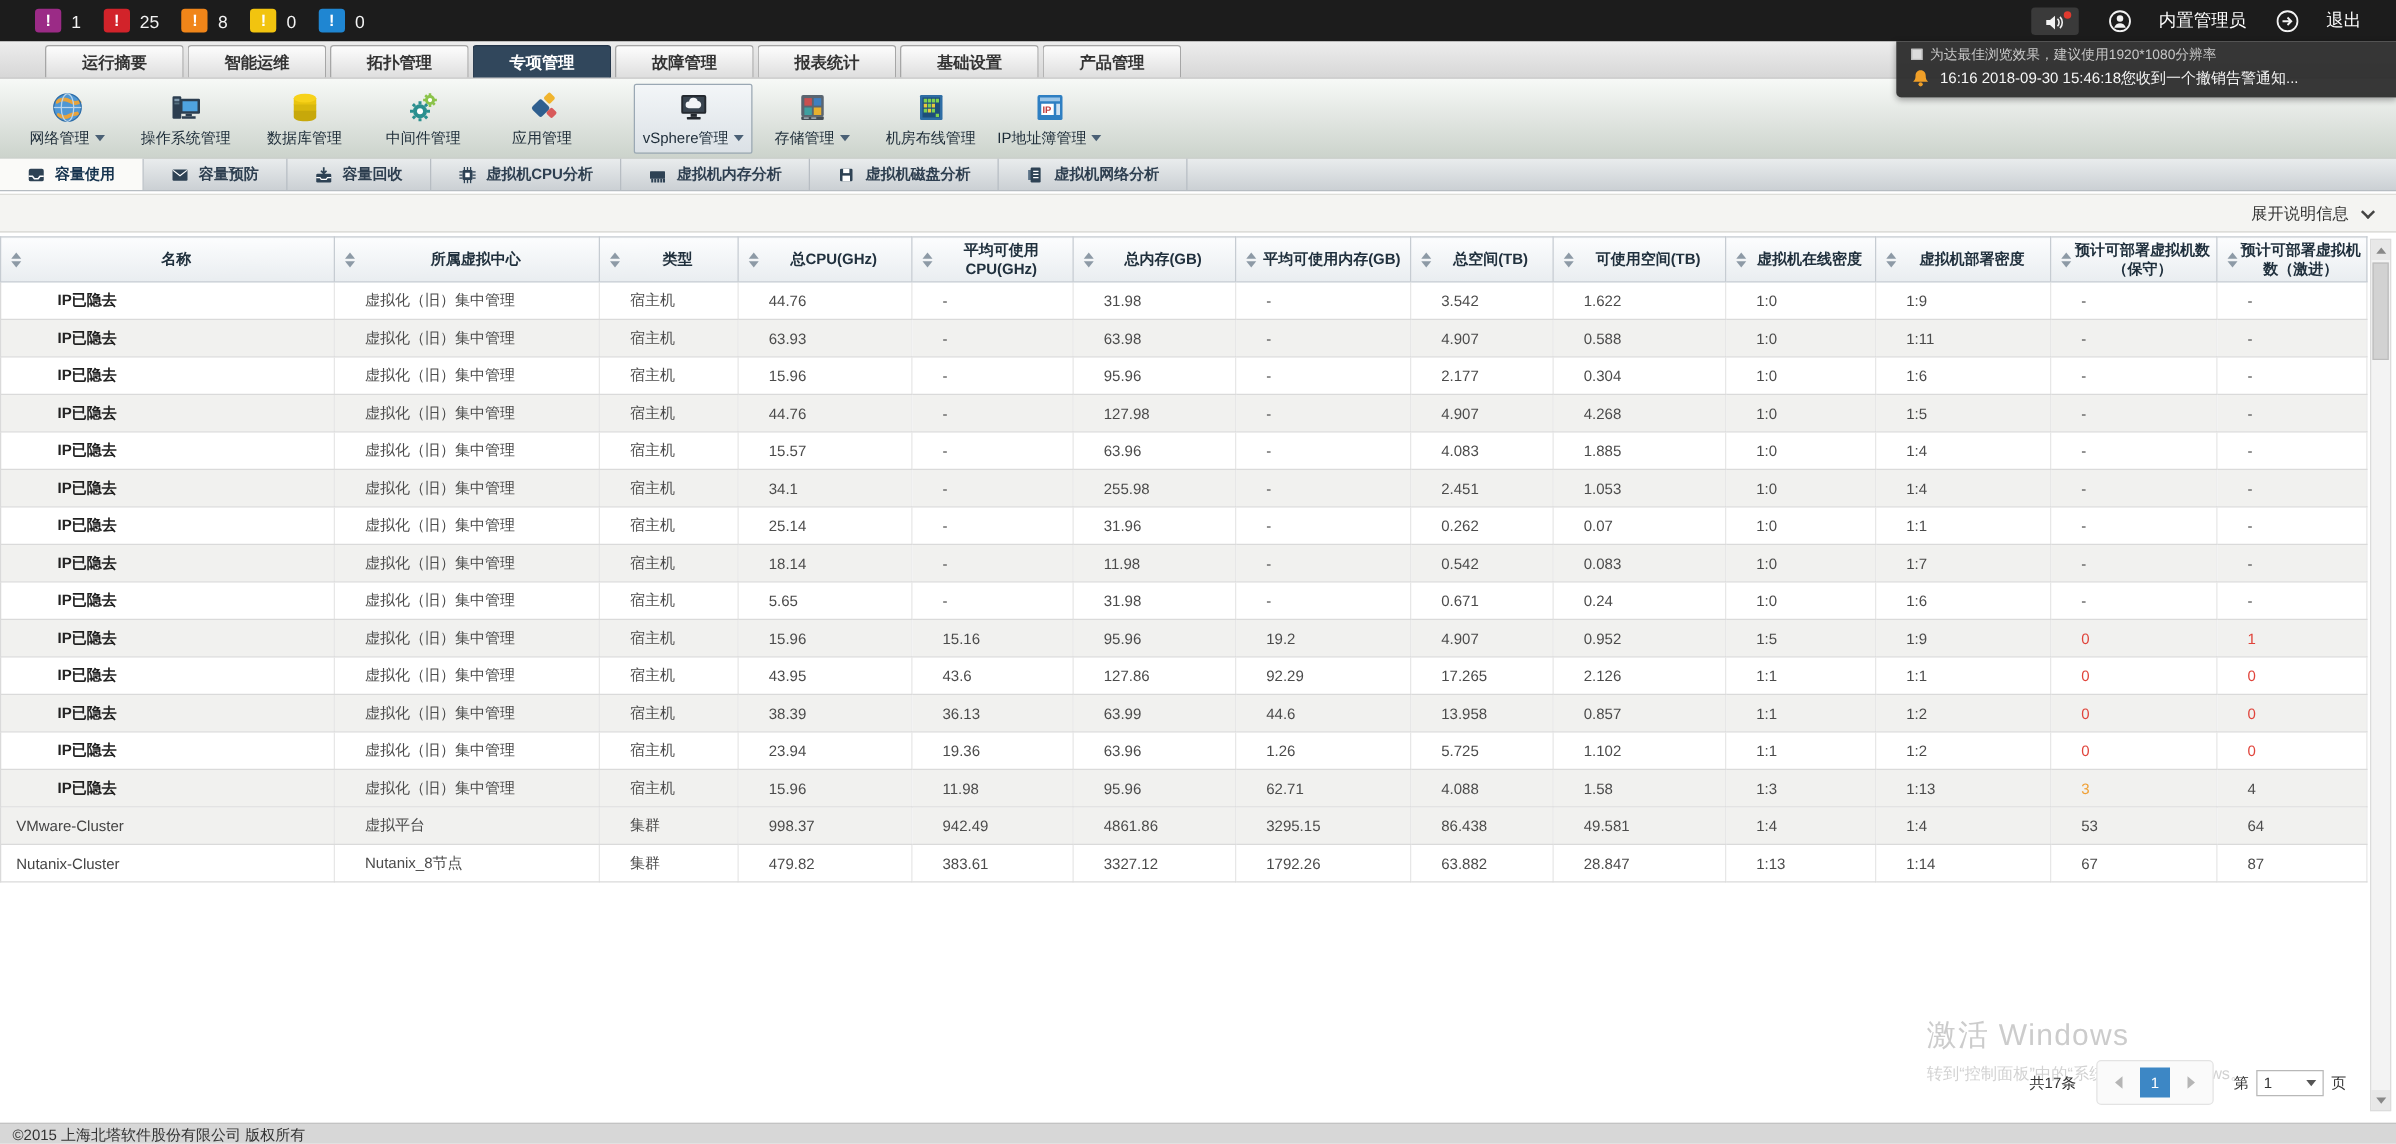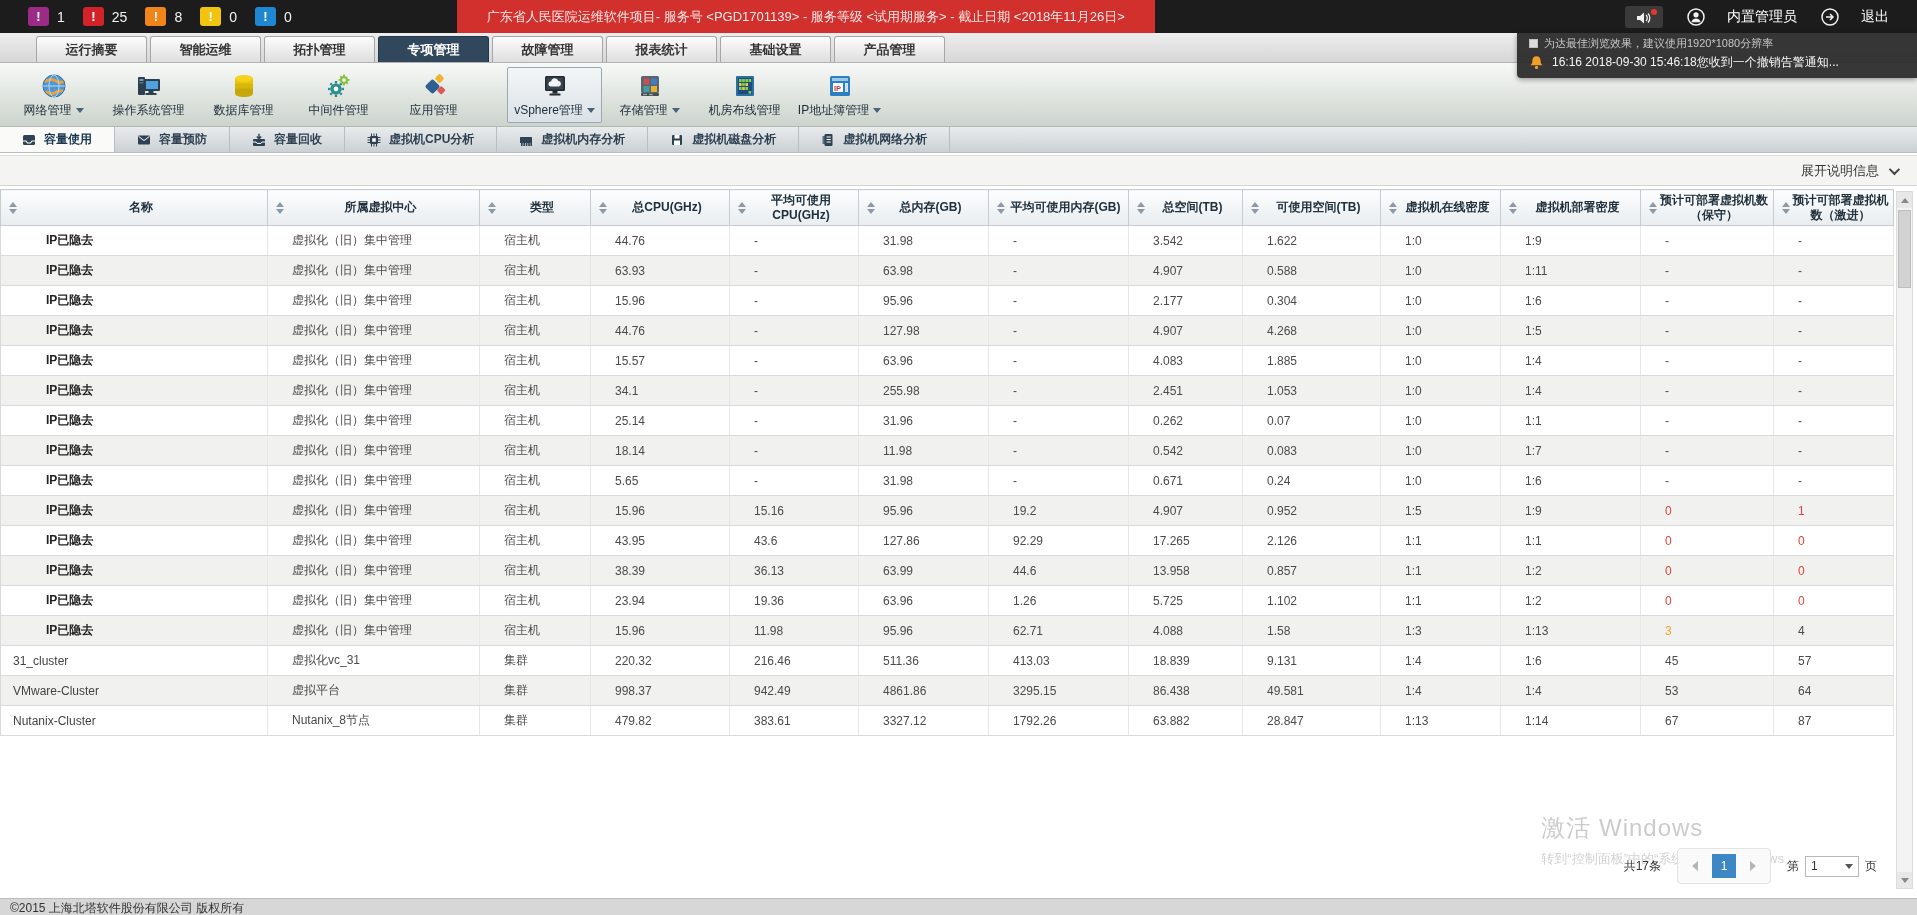--- a/index.html
+++ b/index.html
@@ -116,21 +116,20 @@
   <div class="alert">
     <span class="badge" style="background: rgb(242, 196, 15);">!</span>
     <span class="count">0</span>
   </div>
 
   <div class="alert">
     <span class="badge" style="background: rgb(31, 134, 210);">!</span>
     <span class="count">0</span>
   </div>
 </div>
-  <div class="banner">广东省人民医院运维软件项目- 服务号 &lt;PGD1701139&gt; - 服务等级 &lt;试用期服务&gt; - 截止日期 &lt;2018年11月26日&gt;</div>
   <div class="top-right">
     <span class="speaker-box">
       <svg width="16" height="14" viewBox="0 0 16 14">
           <polygon points="1,5 4,5 8,1.5 8,12.5 4,9 1,9" fill="#f2f2f2"></polygon>
           <path d="M10 4a4.2 4.2 0 0 1 0 6 M12 2.5a6.5 6.5 0 0 1 0 9" stroke="#f2f2f2" fill="none" stroke-width="1.3"></path>
         </svg>
       <span class="speaker-dot"></span>
     </span>
     <span class="tr-item">
       <svg width="18" height="18" viewBox="0 0 18 18">
@@ -767,35 +766,20 @@
           <td>11.98</td>
           <td>95.96</td>
           <td>62.71</td>
           <td>4.088</td>
           <td>1.58</td>
           <td>1:3</td>
           <td>1:13</td>
           <td class="orange">3</td>
           <td>4</td>
         </tr>
-        <tr class="odd">
-          <td class="c-name plain">31_cluster</td>
-          <td>虚拟化vc_31</td>
-          <td>集群</td>
-          <td>220.32</td>
-          <td>216.46</td>
-          <td>511.36</td>
-          <td>413.03</td>
-          <td>18.839</td>
-          <td>9.131</td>
-          <td>1:4</td>
-          <td>1:6</td>
-          <td>45</td>
-          <td>57</td>
-        </tr>
         <tr class="even">
           <td class="c-name plain">VMware-Cluster</td>
           <td>虚拟平台</td>
           <td>集群</td>
           <td>998.37</td>
           <td>942.49</td>
           <td>4861.86</td>
           <td>3295.15</td>
           <td>86.438</td>
           <td>49.581</td>

